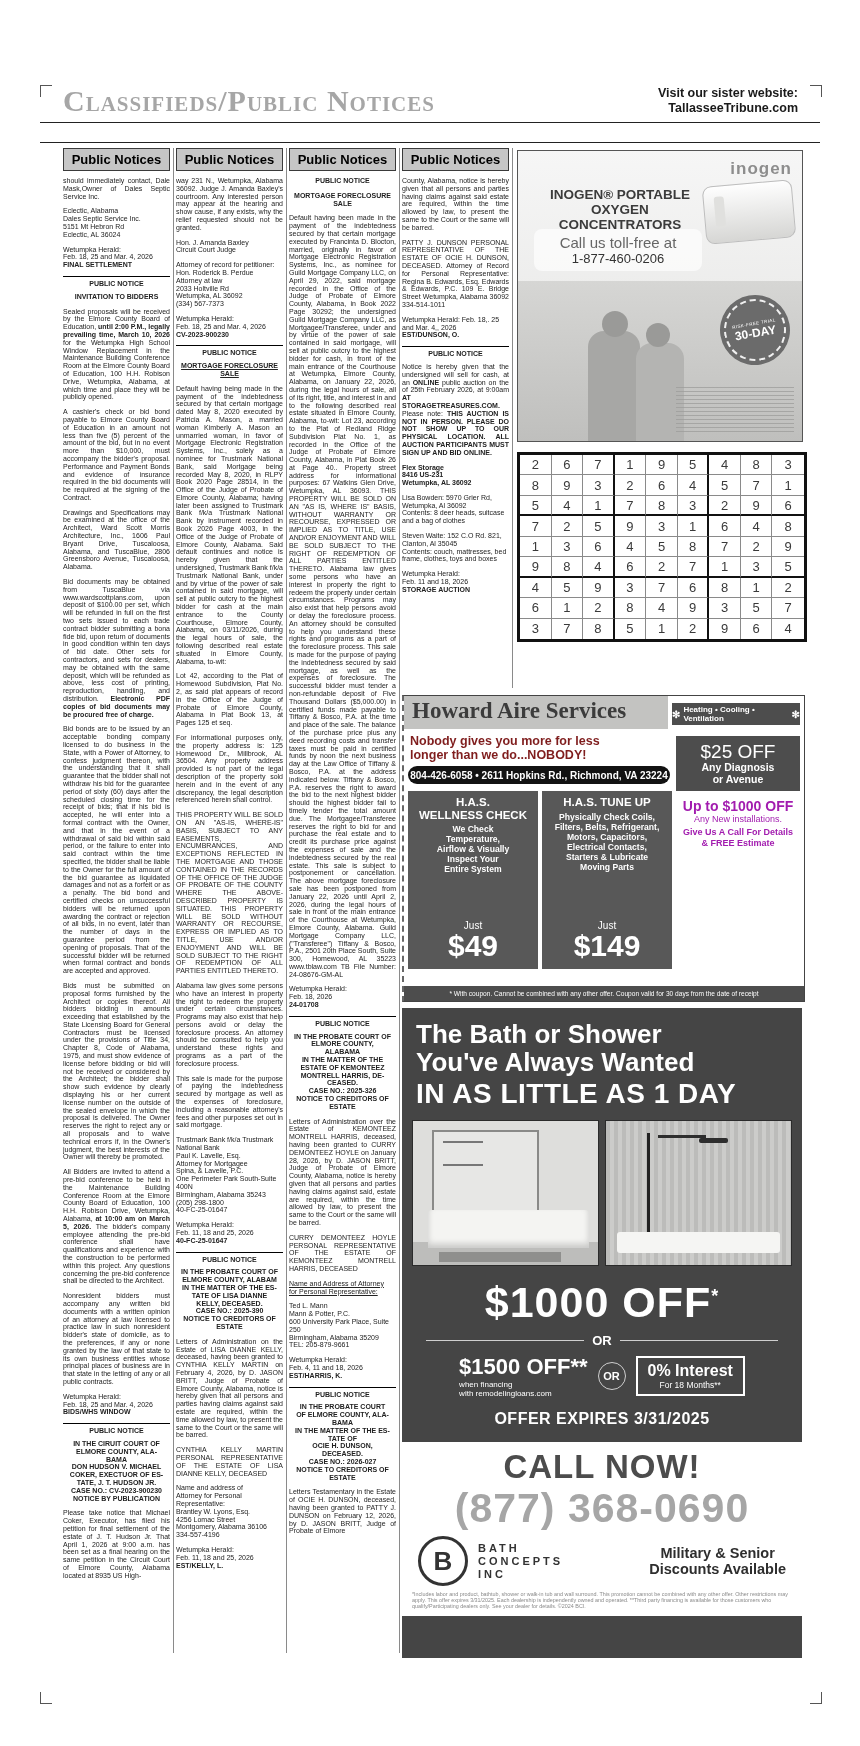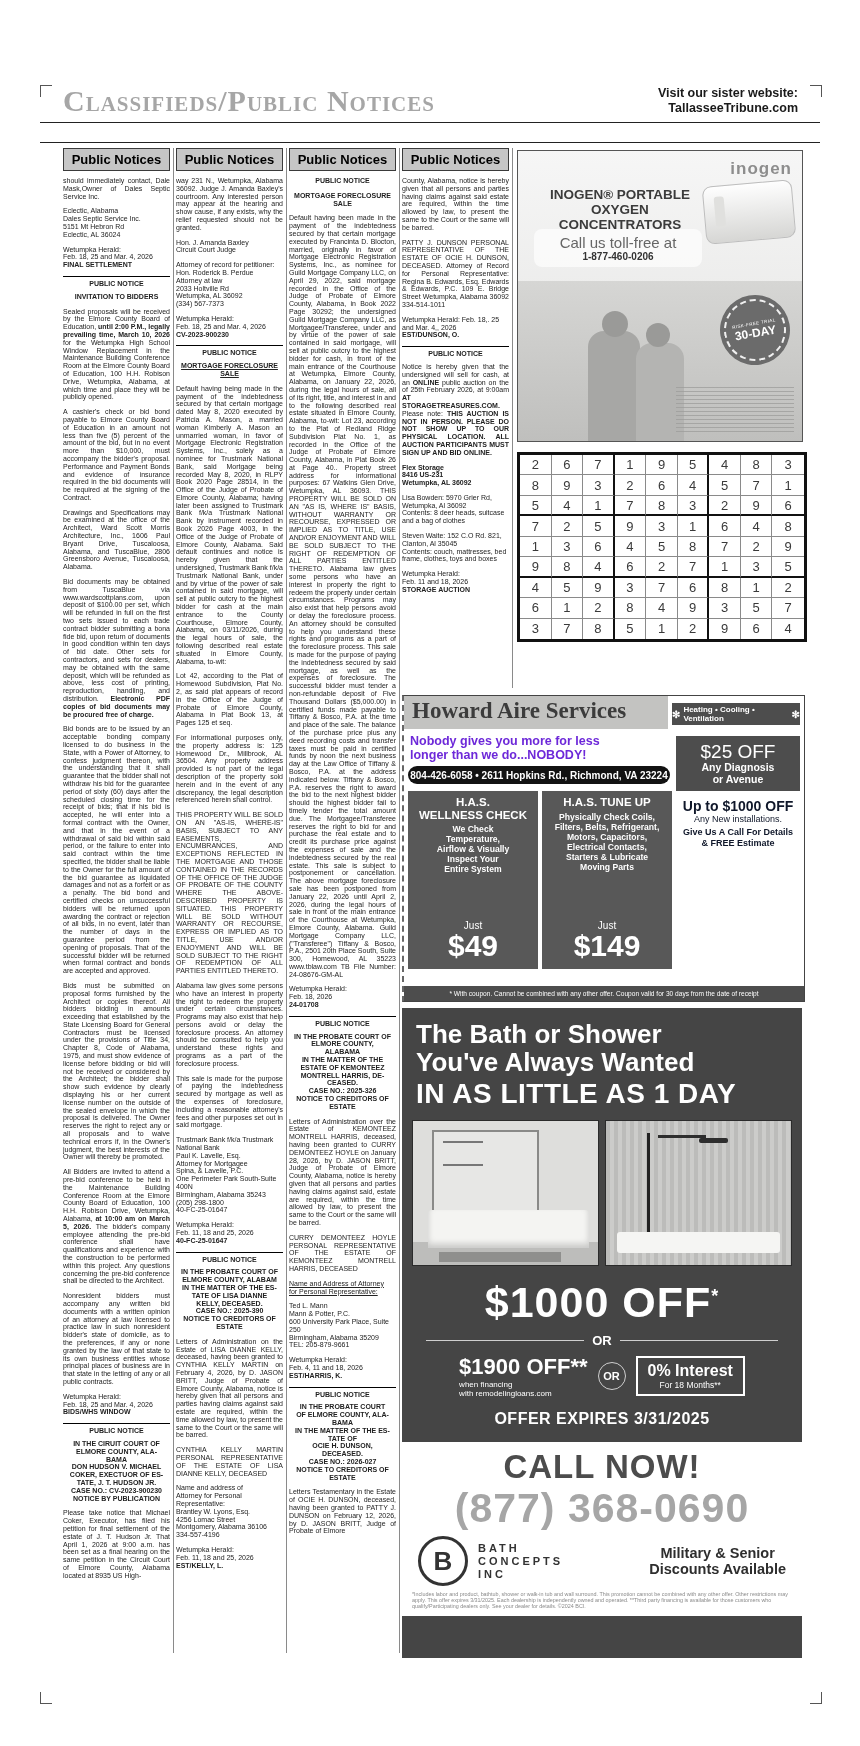--- a/index.html
+++ b/index.html
@@ -36,21 +36,21 @@
   .vrule{position:absolute;width:1px;background:#8a8a8a;top:148px;}
   
   .ad-inogen{position:absolute;left:517px;top:150px;width:284px;height:290px;border:1px solid #555;
     background:linear-gradient(#f6f6f6,#e3e3e1);overflow:hidden;}
   .in-brand{position:absolute;right:10px;top:8px;font-size:17px;font-weight:bold;color:#8d8d8d;letter-spacing:1px;}
   .in-title{position:absolute;left:12px;top:36px;width:180px;font-weight:bold;font-size:13.5px;
     line-height:15px;color:#3b3b3b;text-align:center;}
   .in-pill{position:absolute;left:16px;top:78px;width:160px;background:rgba(255,255,255,.65);
     border-radius:8px;text-align:center;padding:5px 4px;}
   .in-call{font-size:15px;color:#666;}
-  .in-phone{font-size:10px;font-weight:bold;color:#333;}
+  .in-phone{font-size:13px;font-weight:normal;color:#333;}
   .in-device{position:absolute;right:8px;top:32px;width:88px;height:56px;border-radius:9px;
     background:linear-gradient(#fefefe,#d6d6d4);border:1px solid #bdbdbd;transform:rotate(-5deg);}
   .in-device i{position:absolute;left:10px;top:10px;width:10px;height:30px;background:#e0e0de;border-radius:3px;}
   .in-photo{position:absolute;left:0;right:0;bottom:0;height:160px;
     background:linear-gradient(#d6d6d4,#bfbfbd);}
   .fig{position:absolute;bottom:0;border-radius:16px 16px 0 0;}
   .fig.m{left:70px;width:52px;height:110px;background:#a7a7a5;}
   .fig.f{left:118px;width:48px;height:98px;background:#b4b4b2;}
   .head{position:absolute;border-radius:50%;background:#9a9a98;}
   .head.m{left:84px;bottom:104px;width:26px;height:26px;}
@@ -68,34 +68,34 @@
   .sud-cell{display:flex;align-items:center;justify-content:center;font-size:13px;color:#3a3a3a;}
   
   .ad-howard{position:absolute;left:402px;top:695px;width:400px;height:305px;border:1px solid #444;
     border-left:2px dashed #666;background:#fff;overflow:hidden;}
   .h-nameband{position:absolute;left:0;top:0;width:264px;height:33px;background:#c3c3c1;}
   .h-name{position:absolute;left:8px;top:2px;font-family:"Liberation Serif",serif;font-weight:bold;
     font-size:23px;color:#3c3c3c;}
   .h-heatbar{position:absolute;right:4px;top:7px;width:128px;height:22px;background:#4d4d4d;color:#fff;
     font-size:8px;font-weight:bold;display:flex;align-items:center;justify-content:center;gap:3px;}
   .fan{color:#fff;font-size:10px;}
-  .h-tagline{position:absolute;left:6px;top:38px;width:258px;font-weight:bold;font-size:12.5px;line-height:14px;color:#6d28d9;}
+  .h-tagline{position:absolute;left:6px;top:38px;width:258px;font-weight:bold;font-size:12.5px;line-height:14px;color:#7f1d1d;}
   .h-phone{position:absolute;left:4px;top:70px;width:262px;height:18px;background:#121212;color:#fff;
     border-radius:9px;font-size:10px;font-weight:bold;display:flex;align-items:center;justify-content:center;}
   .h-panel{position:absolute;top:95px;width:130px;height:178px;background:#585858;color:#fff;
     text-align:center;display:flex;flex-direction:column;}
   .h-panel .t{font-weight:bold;font-size:11.5px;line-height:12.5px;padding:5px 2px 3px;}
   .h-panel .b{font-weight:bold;font-size:8.6px;line-height:10px;padding:0 3px;}
   .h-panel .pl{margin-top:auto;font-size:10px;}
   .h-panel .pr{font-size:30px;font-weight:bold;line-height:30px;padding-bottom:8px;}
   .h-right{position:absolute;left:272px;top:40px;width:124px;text-align:center;}
   .h-coupon{background:#4d4d4d;color:#fff;padding:6px 2px;}
   .h-coupon .a{font-size:19px;font-weight:normal;line-height:20px;}
   .h-coupon .d{font-size:10.5px;font-weight:bold;line-height:11.5px;}
-  .h-upsell{color:#0f172a;margin-top:8px;}
+  .h-upsell{color:#a21caf;margin-top:8px;}
   .h-upsell .hd{font-size:14px;font-weight:bold;line-height:15px;}
   .h-upsell .l1{font-size:9px;}
   .h-upsell .l2{font-size:9px;font-weight:bold;line-height:10.5px;margin-top:3px;}
   .h-foot{position:absolute;left:0;right:0;bottom:0;height:15px;background:#4d4d4d;color:#fff;
     font-size:6.6px;display:flex;align-items:center;justify-content:center;}
   
   .ad-bath{position:absolute;left:402px;top:1008px;width:400px;height:650px;background:#454545;color:#fff;overflow:hidden;}
   .b-head{padding:12px 14px 6px;}
   .b-h1{font-size:26px;font-weight:bold;line-height:28px;white-space:pre-line;}
   .b-h2{font-size:28px;font-weight:bold;letter-spacing:.5px;margin-top:2px;}
@@ -503,21 +503,21 @@
       </div>
     </div>
     <div class="b-1000"><span>$1000 OFF</span><sup>*</sup></div>
     <div class="b-orline">
       <span class="ln"></span>
         <span class="or">OR</span>
         <span class="ln"></span>
     </div>
     <div class="b-finrow">
       <div class="b-1500">
-        <span class="amt">$1900 OFF**</span>
+        <span class="amt">$1500 OFF**</span>
         <div class="note">when financing
 with remodelingloans.com</div>
       </div>
       <div class="b-orcirc">OR</div>
       <div class="b-int">
         <div class="amt">0% Interest</div>
         <div class="note">For 18 Months**</div>
       </div>
     </div>
     <div class="b-exp">OFFER EXPIRES 3/31/2025</div>

